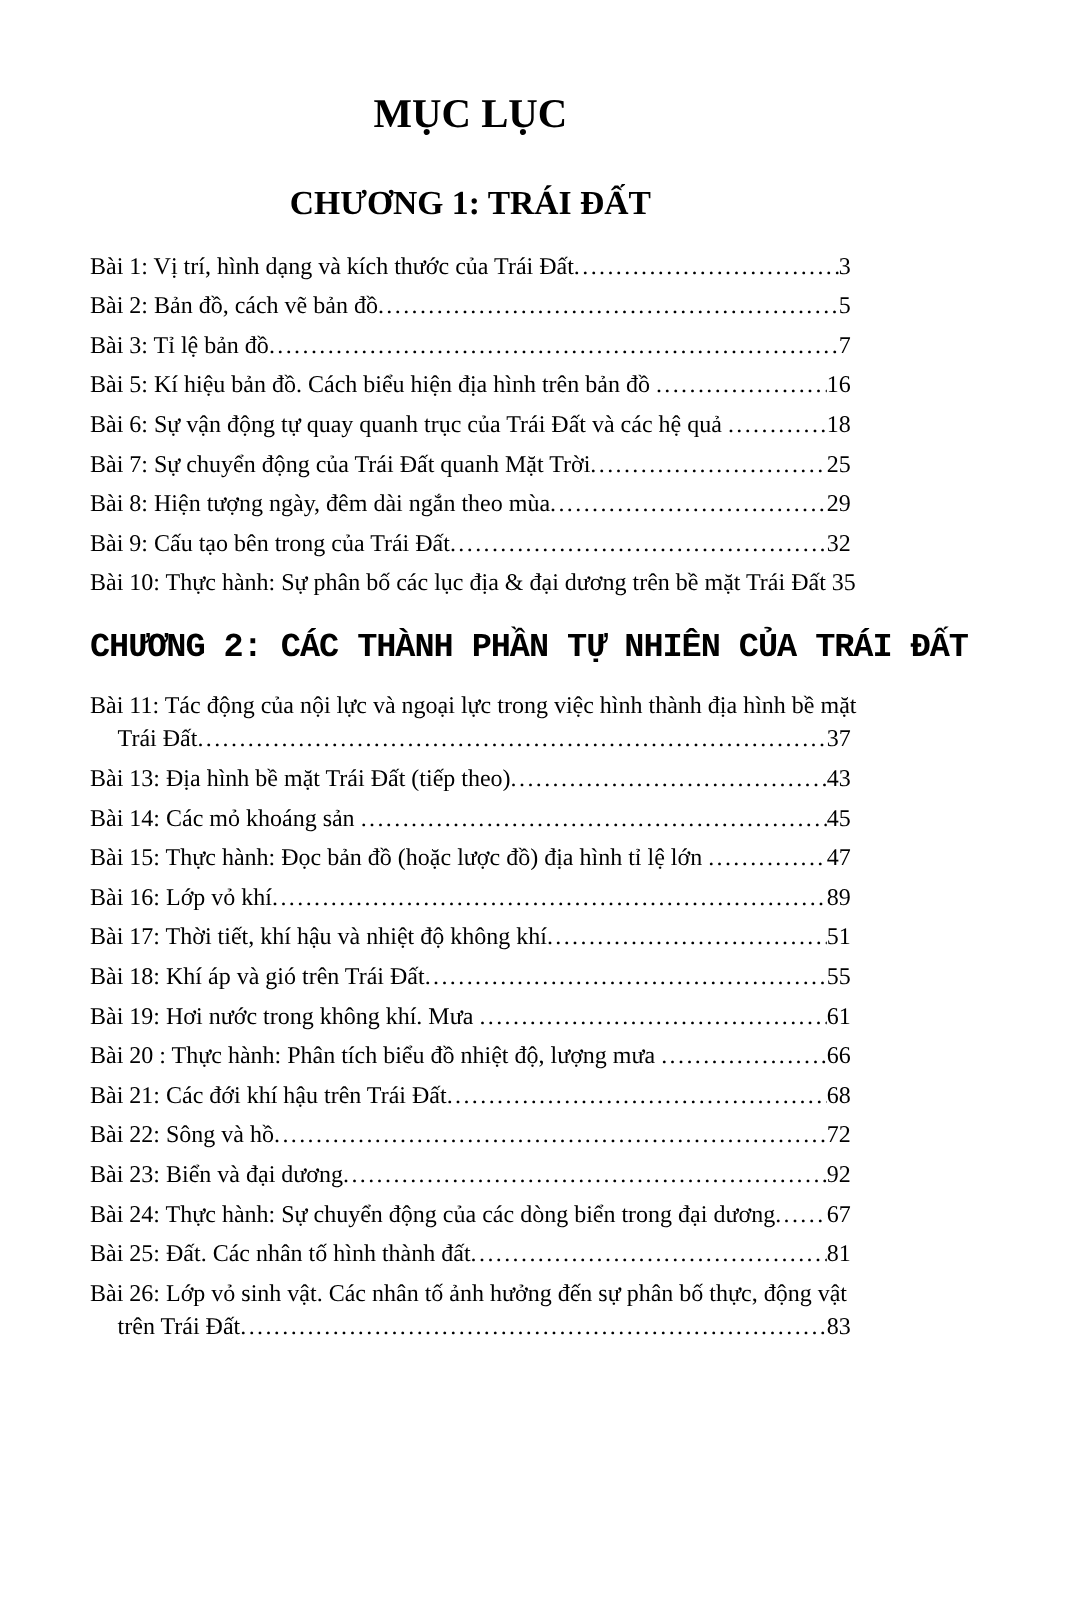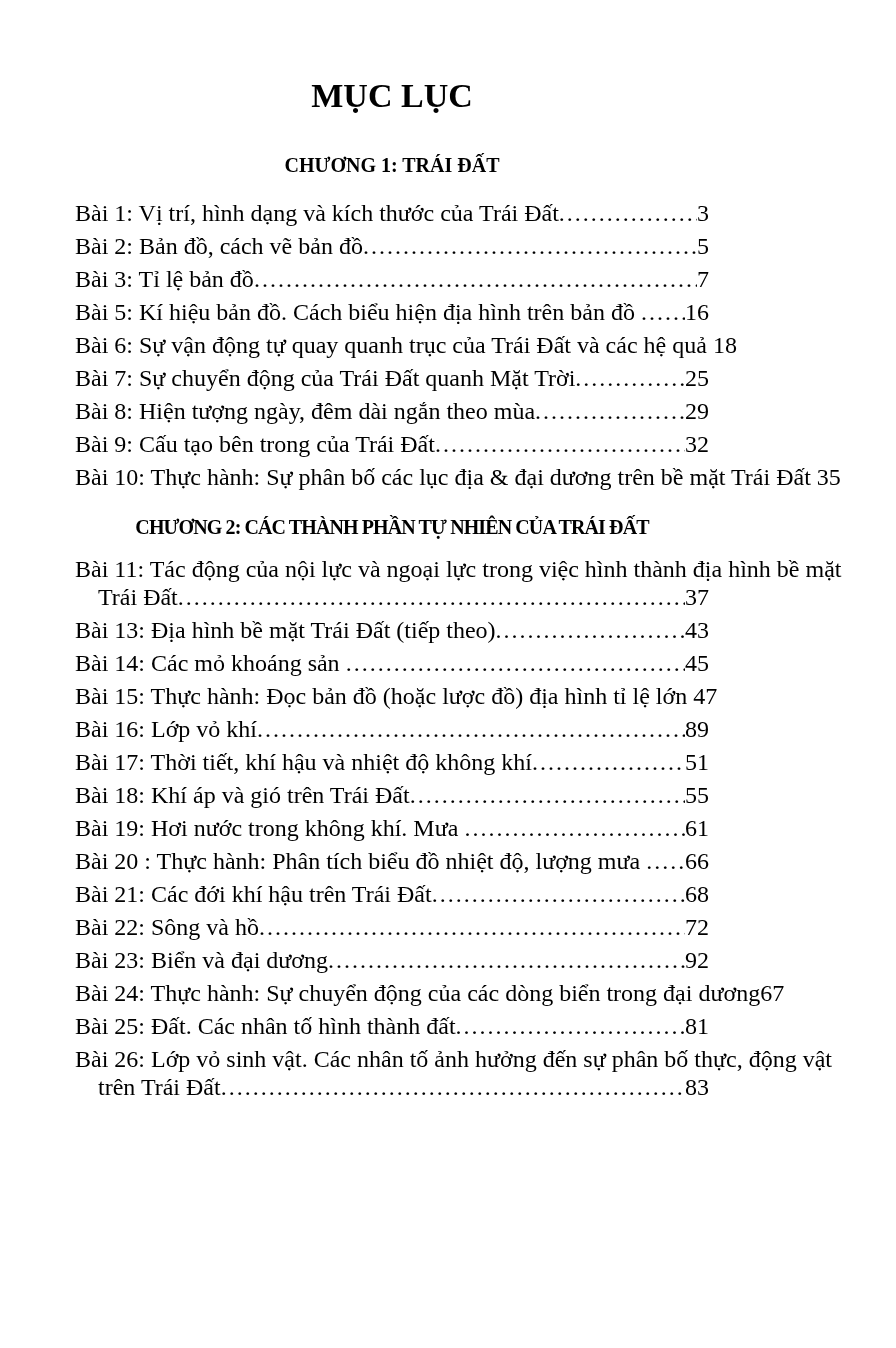--- a/index.html
+++ b/index.html
@@ -16,36 +16,36 @@
   }
   .title {
     font-size: 34px;
     font-weight: bold;
     text-align: center;
     line-height: 1.2;
     margin-bottom: 36px;
     white-space: nowrap;
   }
   .chapter-heading {
-    font-size: 20px;
+    font-size: 28px;
     font-weight: bold;
     text-align: center;
     line-height: 1.2;
     margin-bottom: 22px;
     white-space: nowrap;
   }
   .chapter + .chapter .chapter-heading {
     margin-top: 24px;
     margin-bottom: 16px;
     text-align: center;
   }
   .entry { margin-bottom: 5px; }
   .line {
     display: flex;
-    font-size: 24px;
+    font-size: 20px;
     line-height: 28px;
   }
   .line.cont { padding-left: 23px; }
   .entry-text {
     white-space: pre;
     flex: 0 0 auto;
   }
   .leader {
     flex: 1 1 0;
     min-width: 0;
@@ -136,21 +136,21 @@
     <div class="line line1">
       <span class="entry-text">Bài 10: Thực hành: Sự phân bố các lục địa &amp; đại dương trên bề mặt Trái Đất </span>
       <span class="leader"></span>
       <span class="page-num">35</span>
     </div>
   </div>
 </div>
   </section>
 
   <section class="chapter">
-    <h2 class="chapter-heading" style="letter-spacing: -0.9px;">CHƯƠNG 2: CÁC THÀNH PHẦN TỰ NHIÊN CỦA TRÁI ĐẤT</h2>
+    <h2 class="chapter-heading" style="letter-spacing: -0.9px; font-family: Liberation Mono, monospace;">CHƯƠNG 2: CÁC THÀNH PHẦN TỰ NHIÊN CỦA TRÁI ĐẤT</h2>
     <div class="entries">
   <div class="entry">
     <div class="line line1">
       <span class="entry-text">Bài 11: Tác động của nội lực và ngoại lực trong việc hình thành địa hình bề mặt</span>
 
     </div>
   <div class="line cont">
               <span class="entry-text">Trái Đất</span>
               <span class="leader"></span>
               <span class="page-num">37</span>

